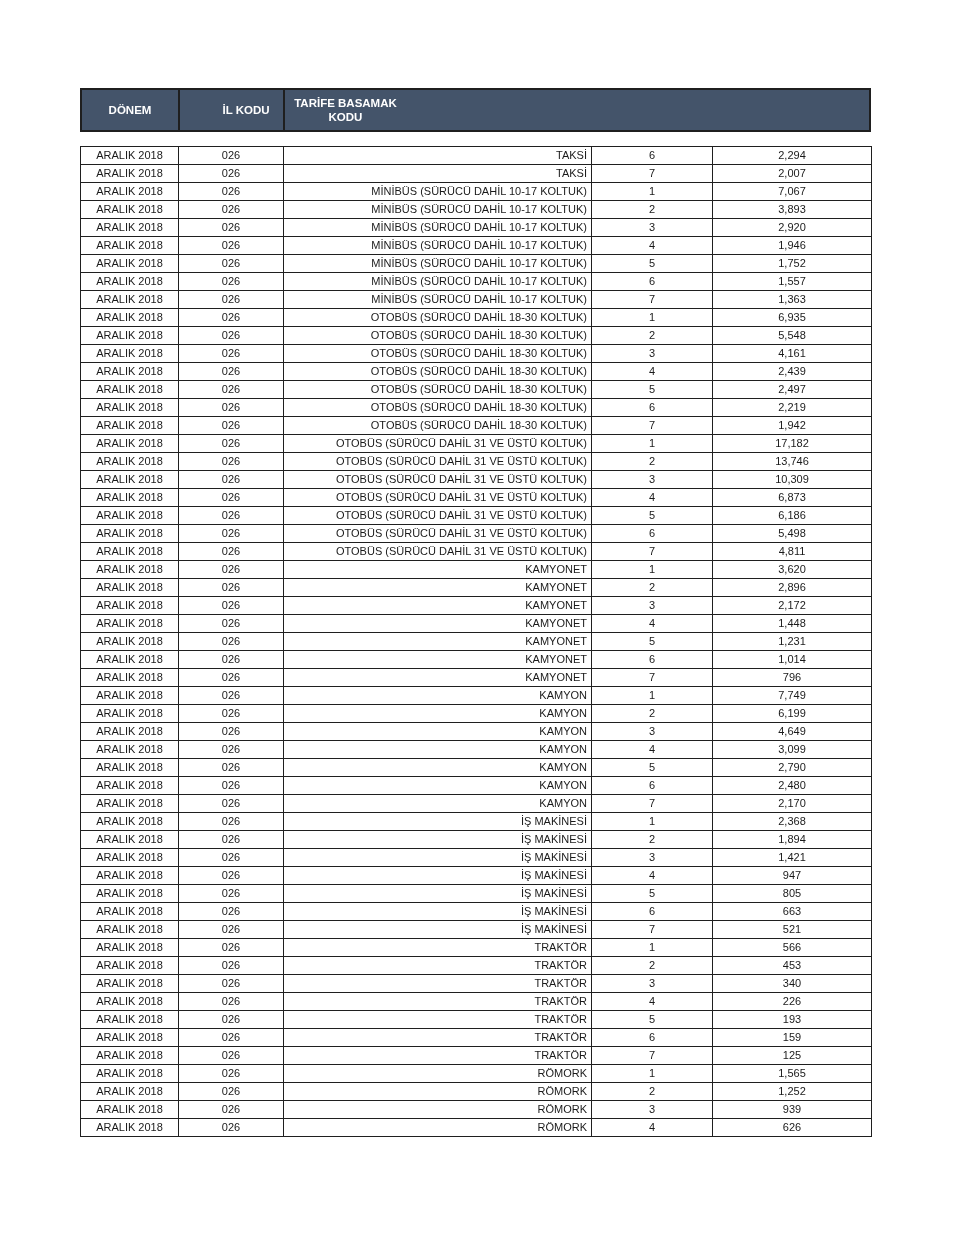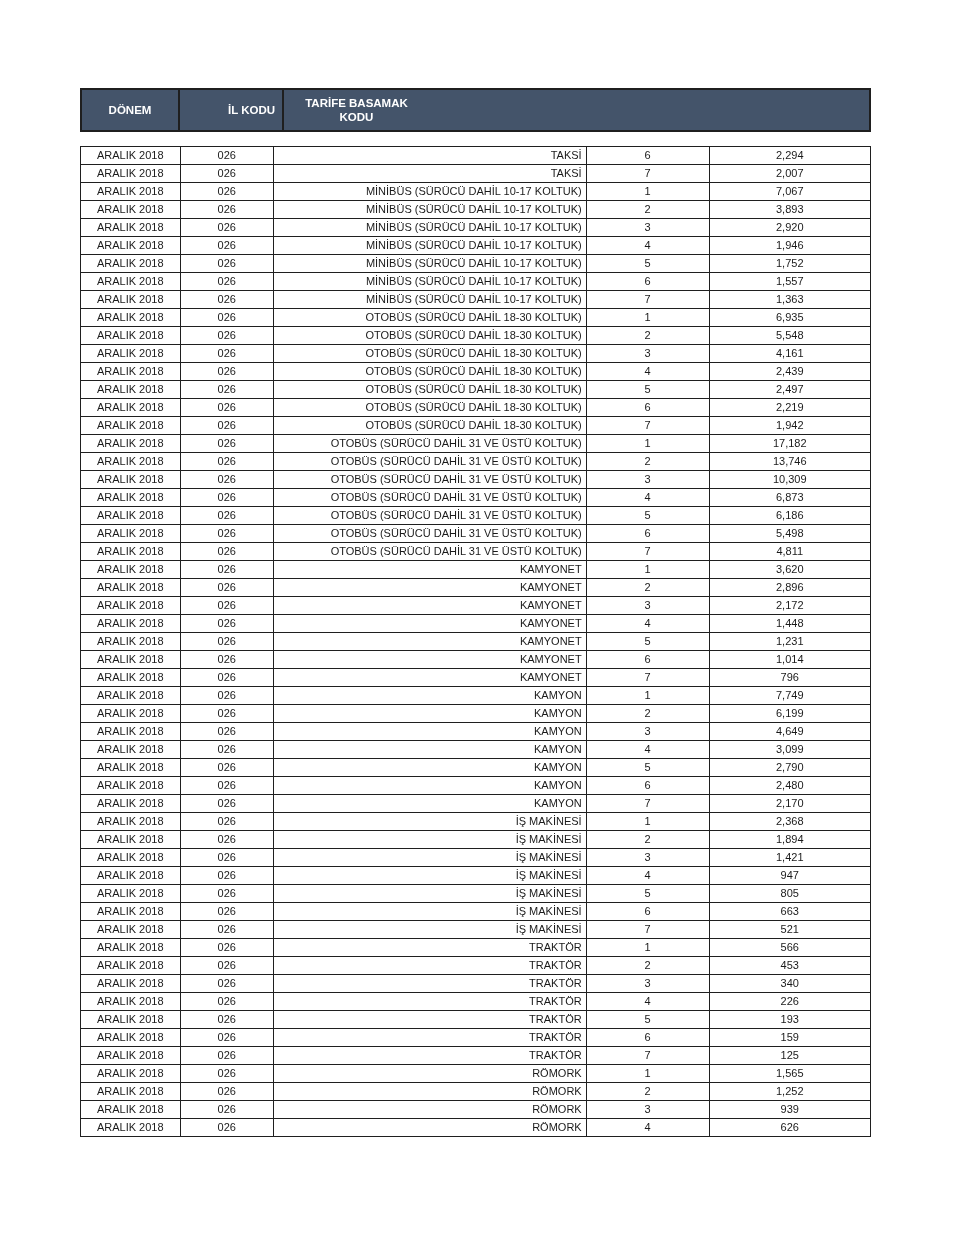--- a/index.html
+++ b/index.html
@@ -21,21 +21,20 @@
     top: 88px;
     width: 791px;
   }
   
   .thead {
     display: flex;
     width: 791px;
     box-sizing: border-box;
     border: 2px solid #1f1f1f;
     background: #44546A;
-    gap: 12px;
   }
   .hcell {
     box-sizing: border-box;
     height: 40px;
     display: flex;
     align-items: center;
     justify-content: center;
     text-align: center;
     color: #ffffff;
     font-weight: bold;
@@ -64,21 +63,21 @@
     white-space: nowrap;
     overflow: hidden;
     vertical-align: middle;
   }
   .btable td.c-arac {
     text-align: right;
     padding-left: 8px;
   }
   
   .w0 { width: 98px; }
-  .w1 { width: 92px; padding-left: 31px; }
+  .w1 { width: 105px; padding-left: 31px; }
   .w2 { width: 308px; }
   .w3 { width: 121px; }
   .w4 { width: 159px; }
 </style>
 </head>
 <body>
 
 <div class="page">
   <div class="tbl">
     <div class="thead">

